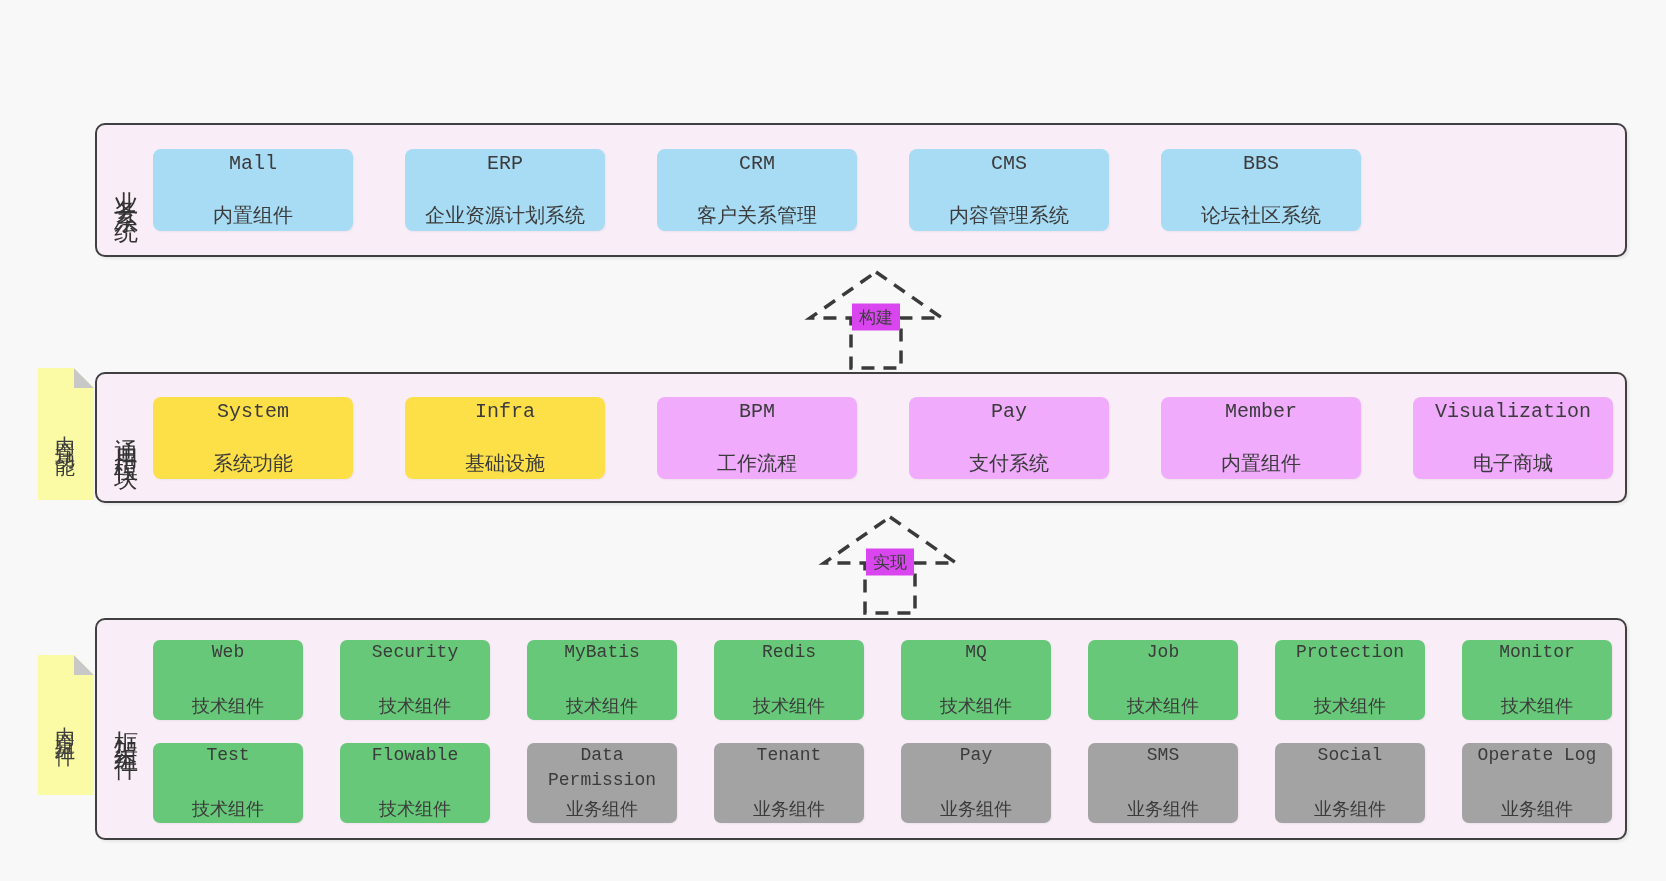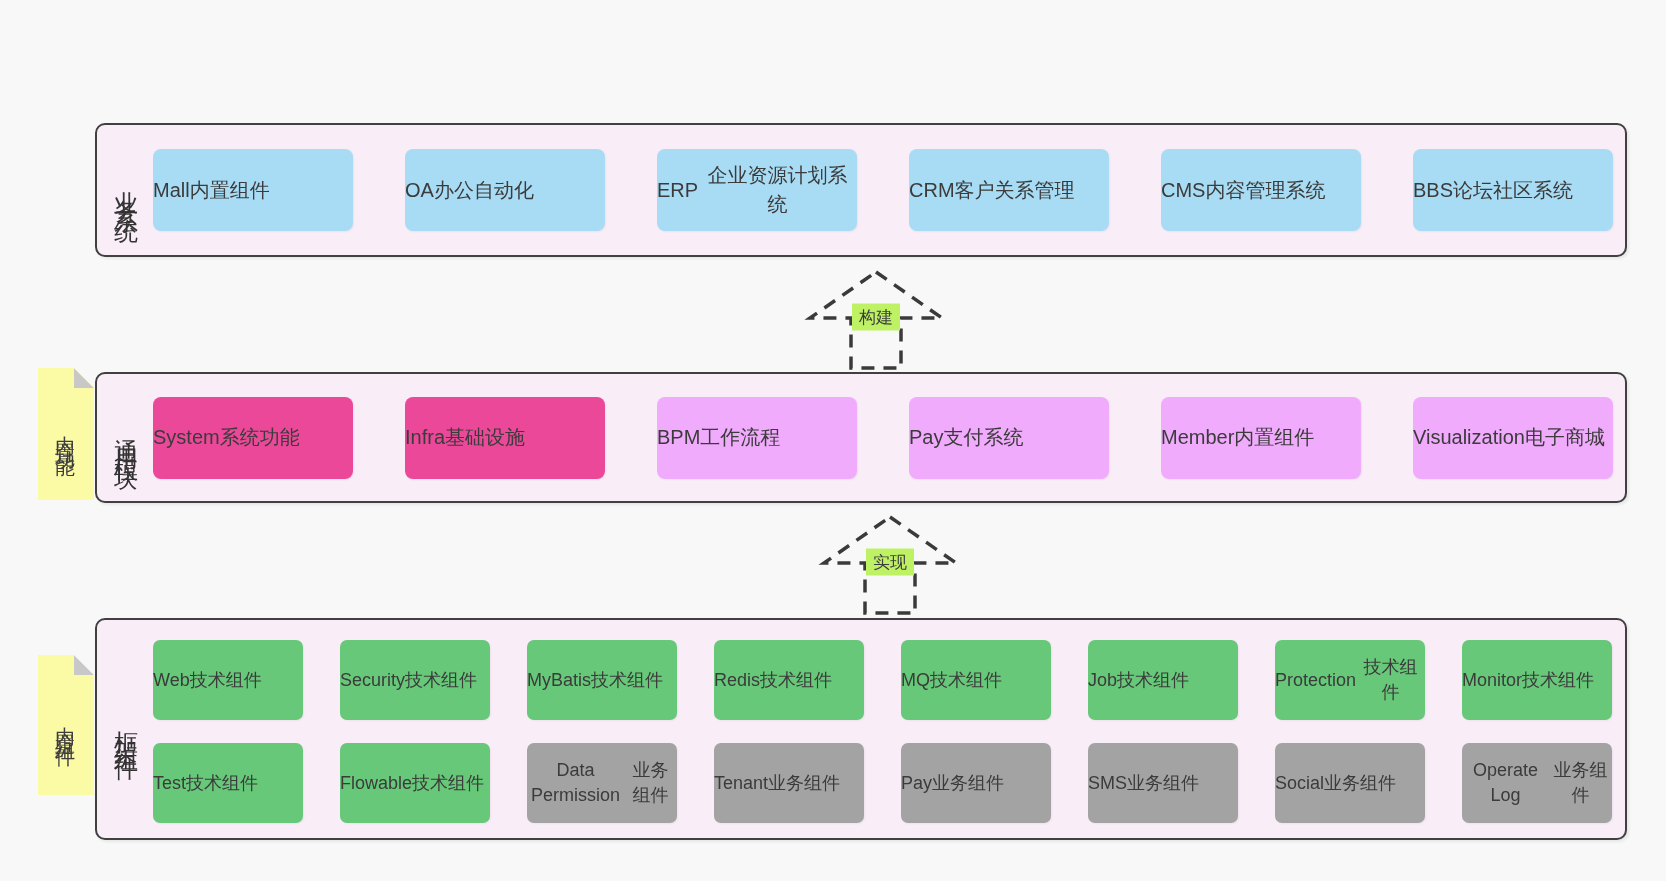--- a/index.html
+++ b/index.html
@@ -37,30 +37,31 @@
     position:absolute;left:56px;top:0;bottom:0;
     display:flex;align-items:center;gap:52px;
   }
   .rows{
     position:absolute;left:56px;top:20px;
     display:flex;flex-direction:column;gap:23px;
   }
   .boxrow8{display:flex;gap:37px;}
   .box{
     width:200px;height:82px;border-radius:8px;
-    display:flex;flex-direction:row;justify-content:flex-start;align-items:center;
+    display:flex;flex-direction:column;justify-content:space-between;align-items:center;
     text-align:center;color:#3b3b3b;
     font-size:20px;line-height:29px;
     box-shadow:1px 1px 2px rgba(0,0,0,0.05);
     flex:none;
+    font-family:Liberation Mono, monospace;
   }
   .box.small{width:150px;height:80px;font-size:18px;line-height:25px;border-radius:7px;}
   .box .t,.box .s{display:block;}
   .blue{background:#a8dcf5;}
-  .red{background:#ec4899;}
+  .red{background:#fde047;}
   .pink{background:#f0abfc;}
   .green{background:#66c878;}
   .lightgreen{background:#a3a3a3;}
   
   .sticky{
     position:absolute;width:56px;background:#fbfaa5;z-index:1;
     clip-path:polygon(0 0,calc(100% - 20px) 0,100% 20px,100% 100%,0 100%);
   }
   .sticky-features{left:38px;top:368px;height:132px;}
   .sticky-components{left:38px;top:655px;height:140px;}
@@ -76,21 +77,21 @@
     font-size:20px;letter-spacing:7px;color:#3d3d3d;white-space:nowrap;
   }
   
   .arrow-svg{position:absolute;z-index:1;}
   .arrow-svg polygon{
     fill:#f8f8f8;stroke:#3a3a3a;stroke-width:3.5;
     stroke-dasharray:13 9;
   }
   .arrow-label{
     position:absolute;transform:translate(-50%,-50%);
-    background:#bef264;padding:2px 7px;
+    background:#d946ef;padding:2px 7px;
     font-size:17px;color:#3d3d3d;z-index:3;white-space:nowrap;
   }
 </style>
 </head>
 <body>
 
 <div class="page">
 
   <div class="sticky sticky-features">
     <div class="fold"></div>
@@ -100,24 +101,20 @@
     <div class="fold"></div>
     <div class="vtext">内置组件</div>
   </div>
 
   <div class="band band-business">
     <div class="vlabel">业务系统</div>
     <div class="boxrow">
       <div class="box blue">
         <span class="t">Mall</span>
         <span class="s">内置组件</span>
-      </div>
-      <div class="box blue">
-        <span class="t">OA</span>
-        <span class="s">办公自动化</span>
       </div>
       <div class="box blue">
         <span class="t">ERP</span>
         <span class="s">企业资源计划系统</span>
       </div>
       <div class="box blue">
         <span class="t">CRM</span>
         <span class="s">客户关系管理</span>
       </div>
       <div class="box blue">

